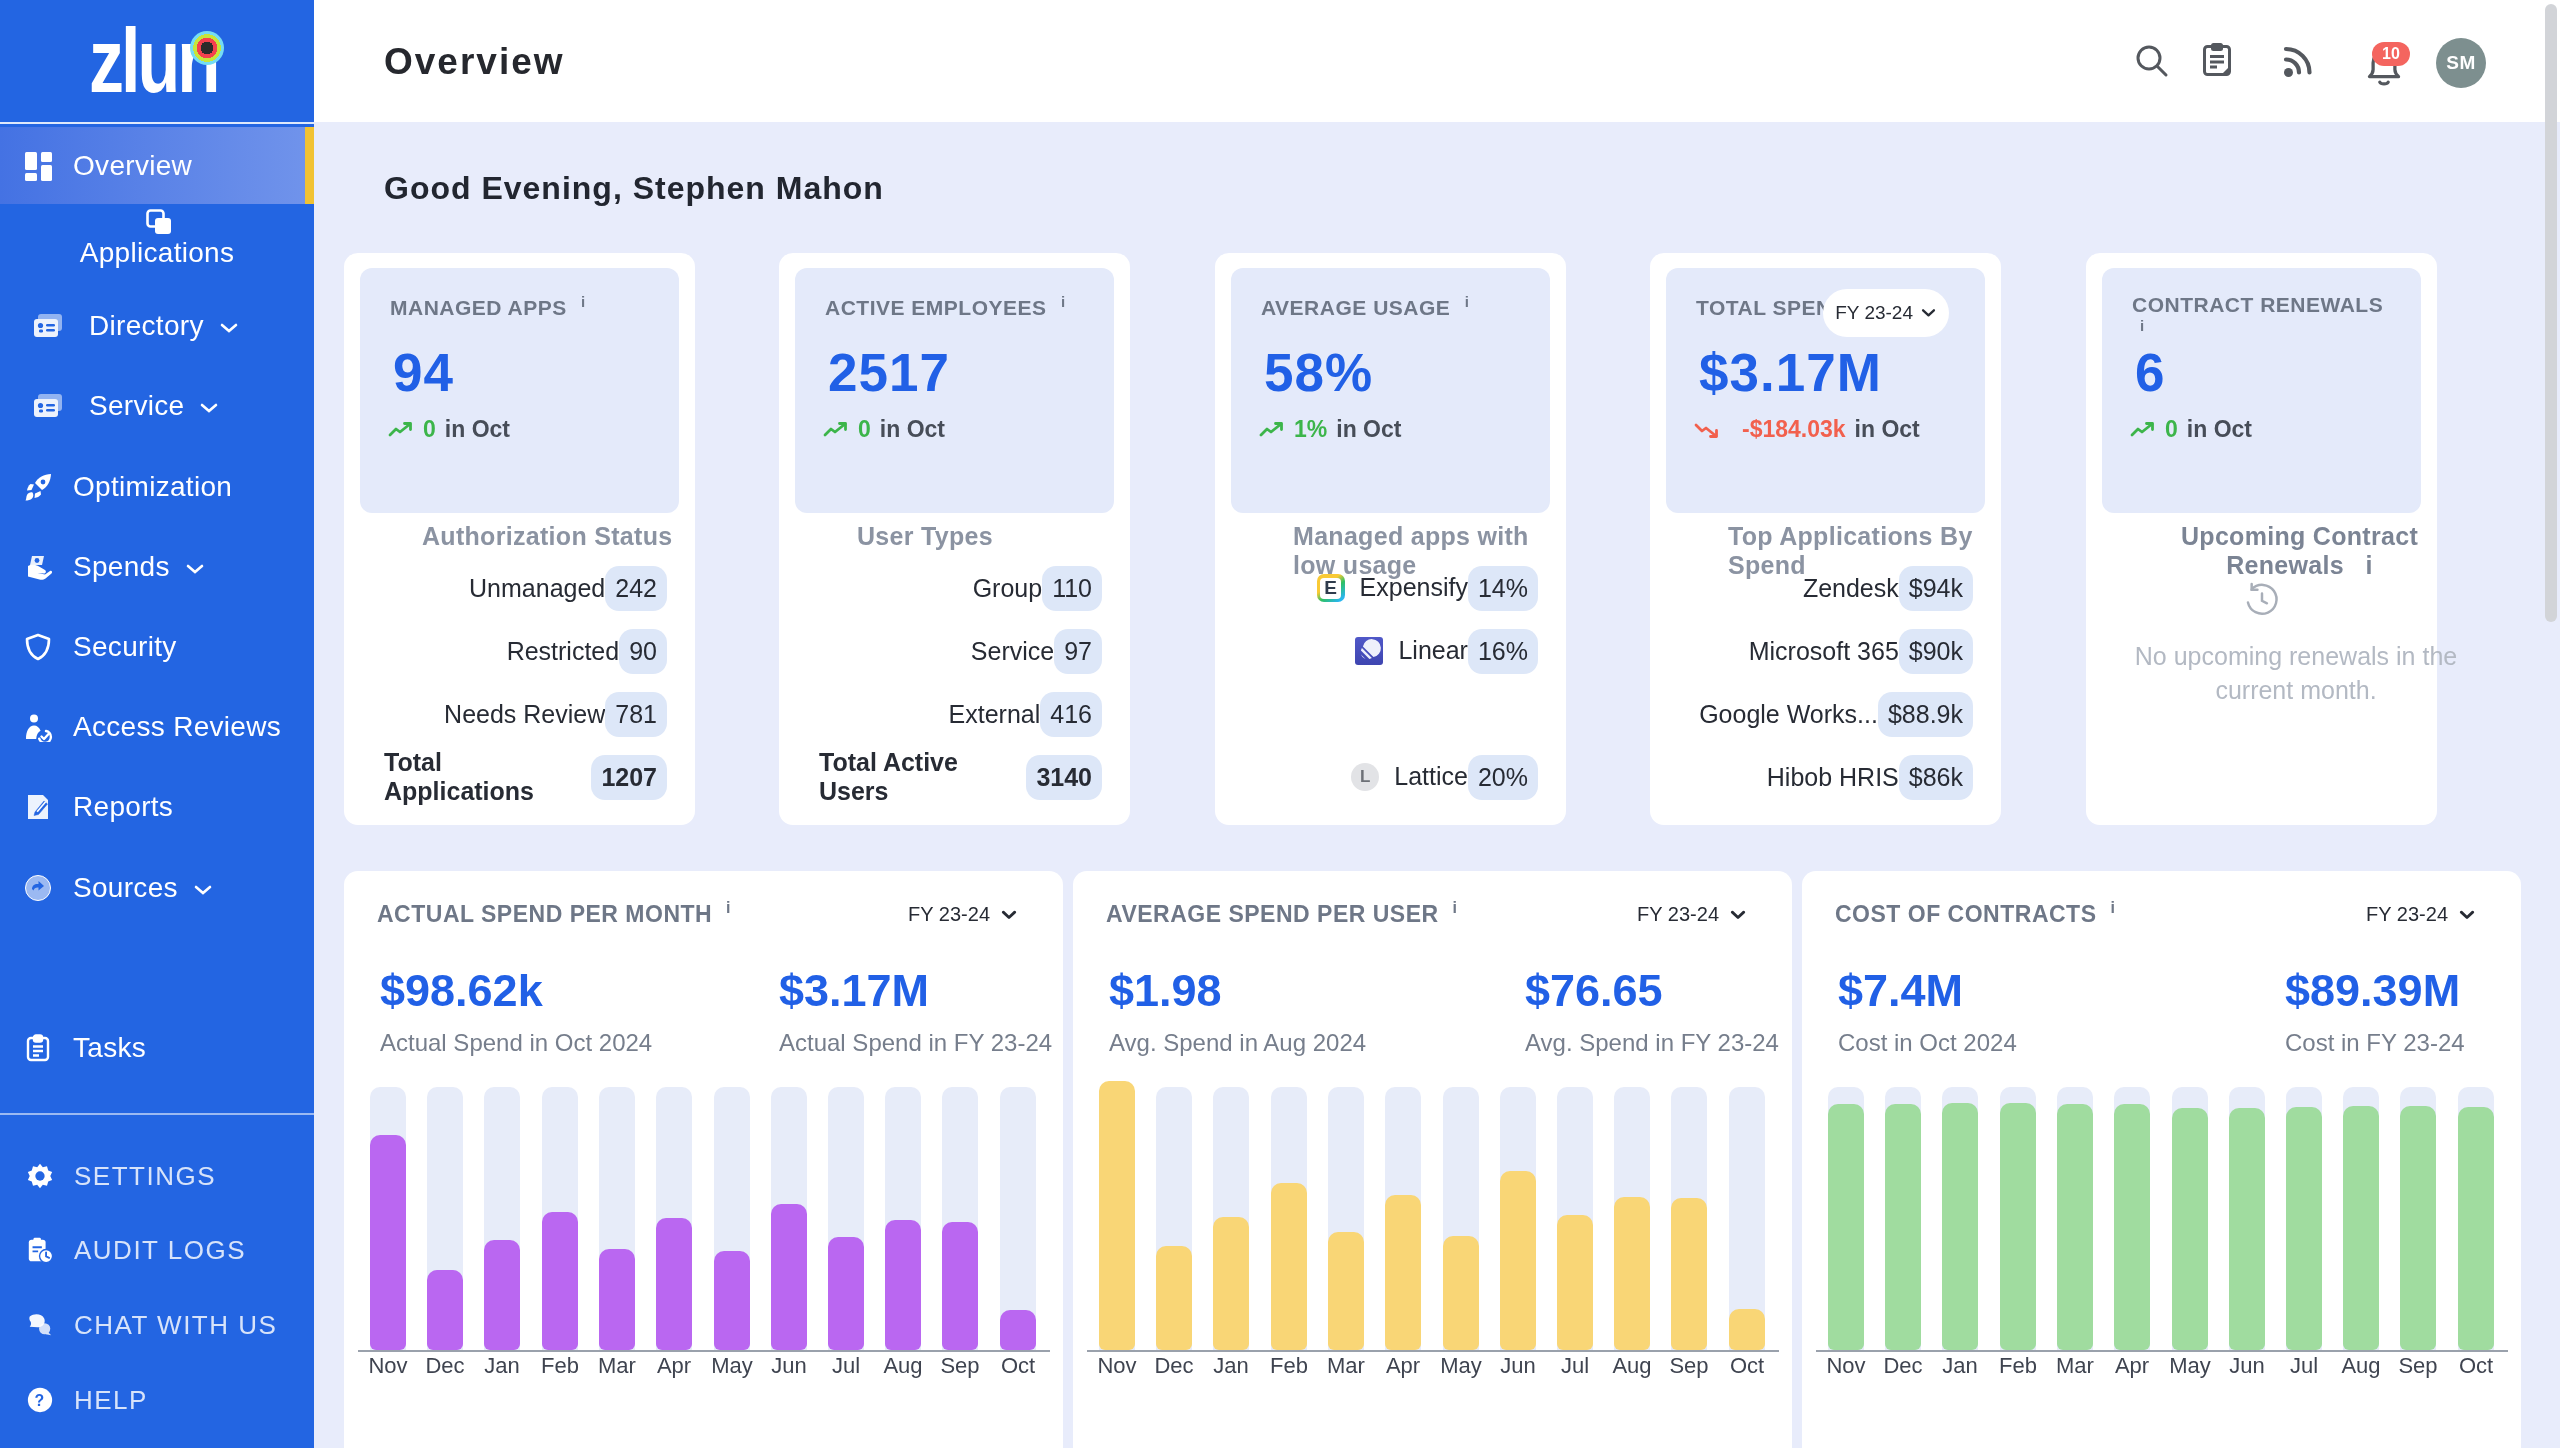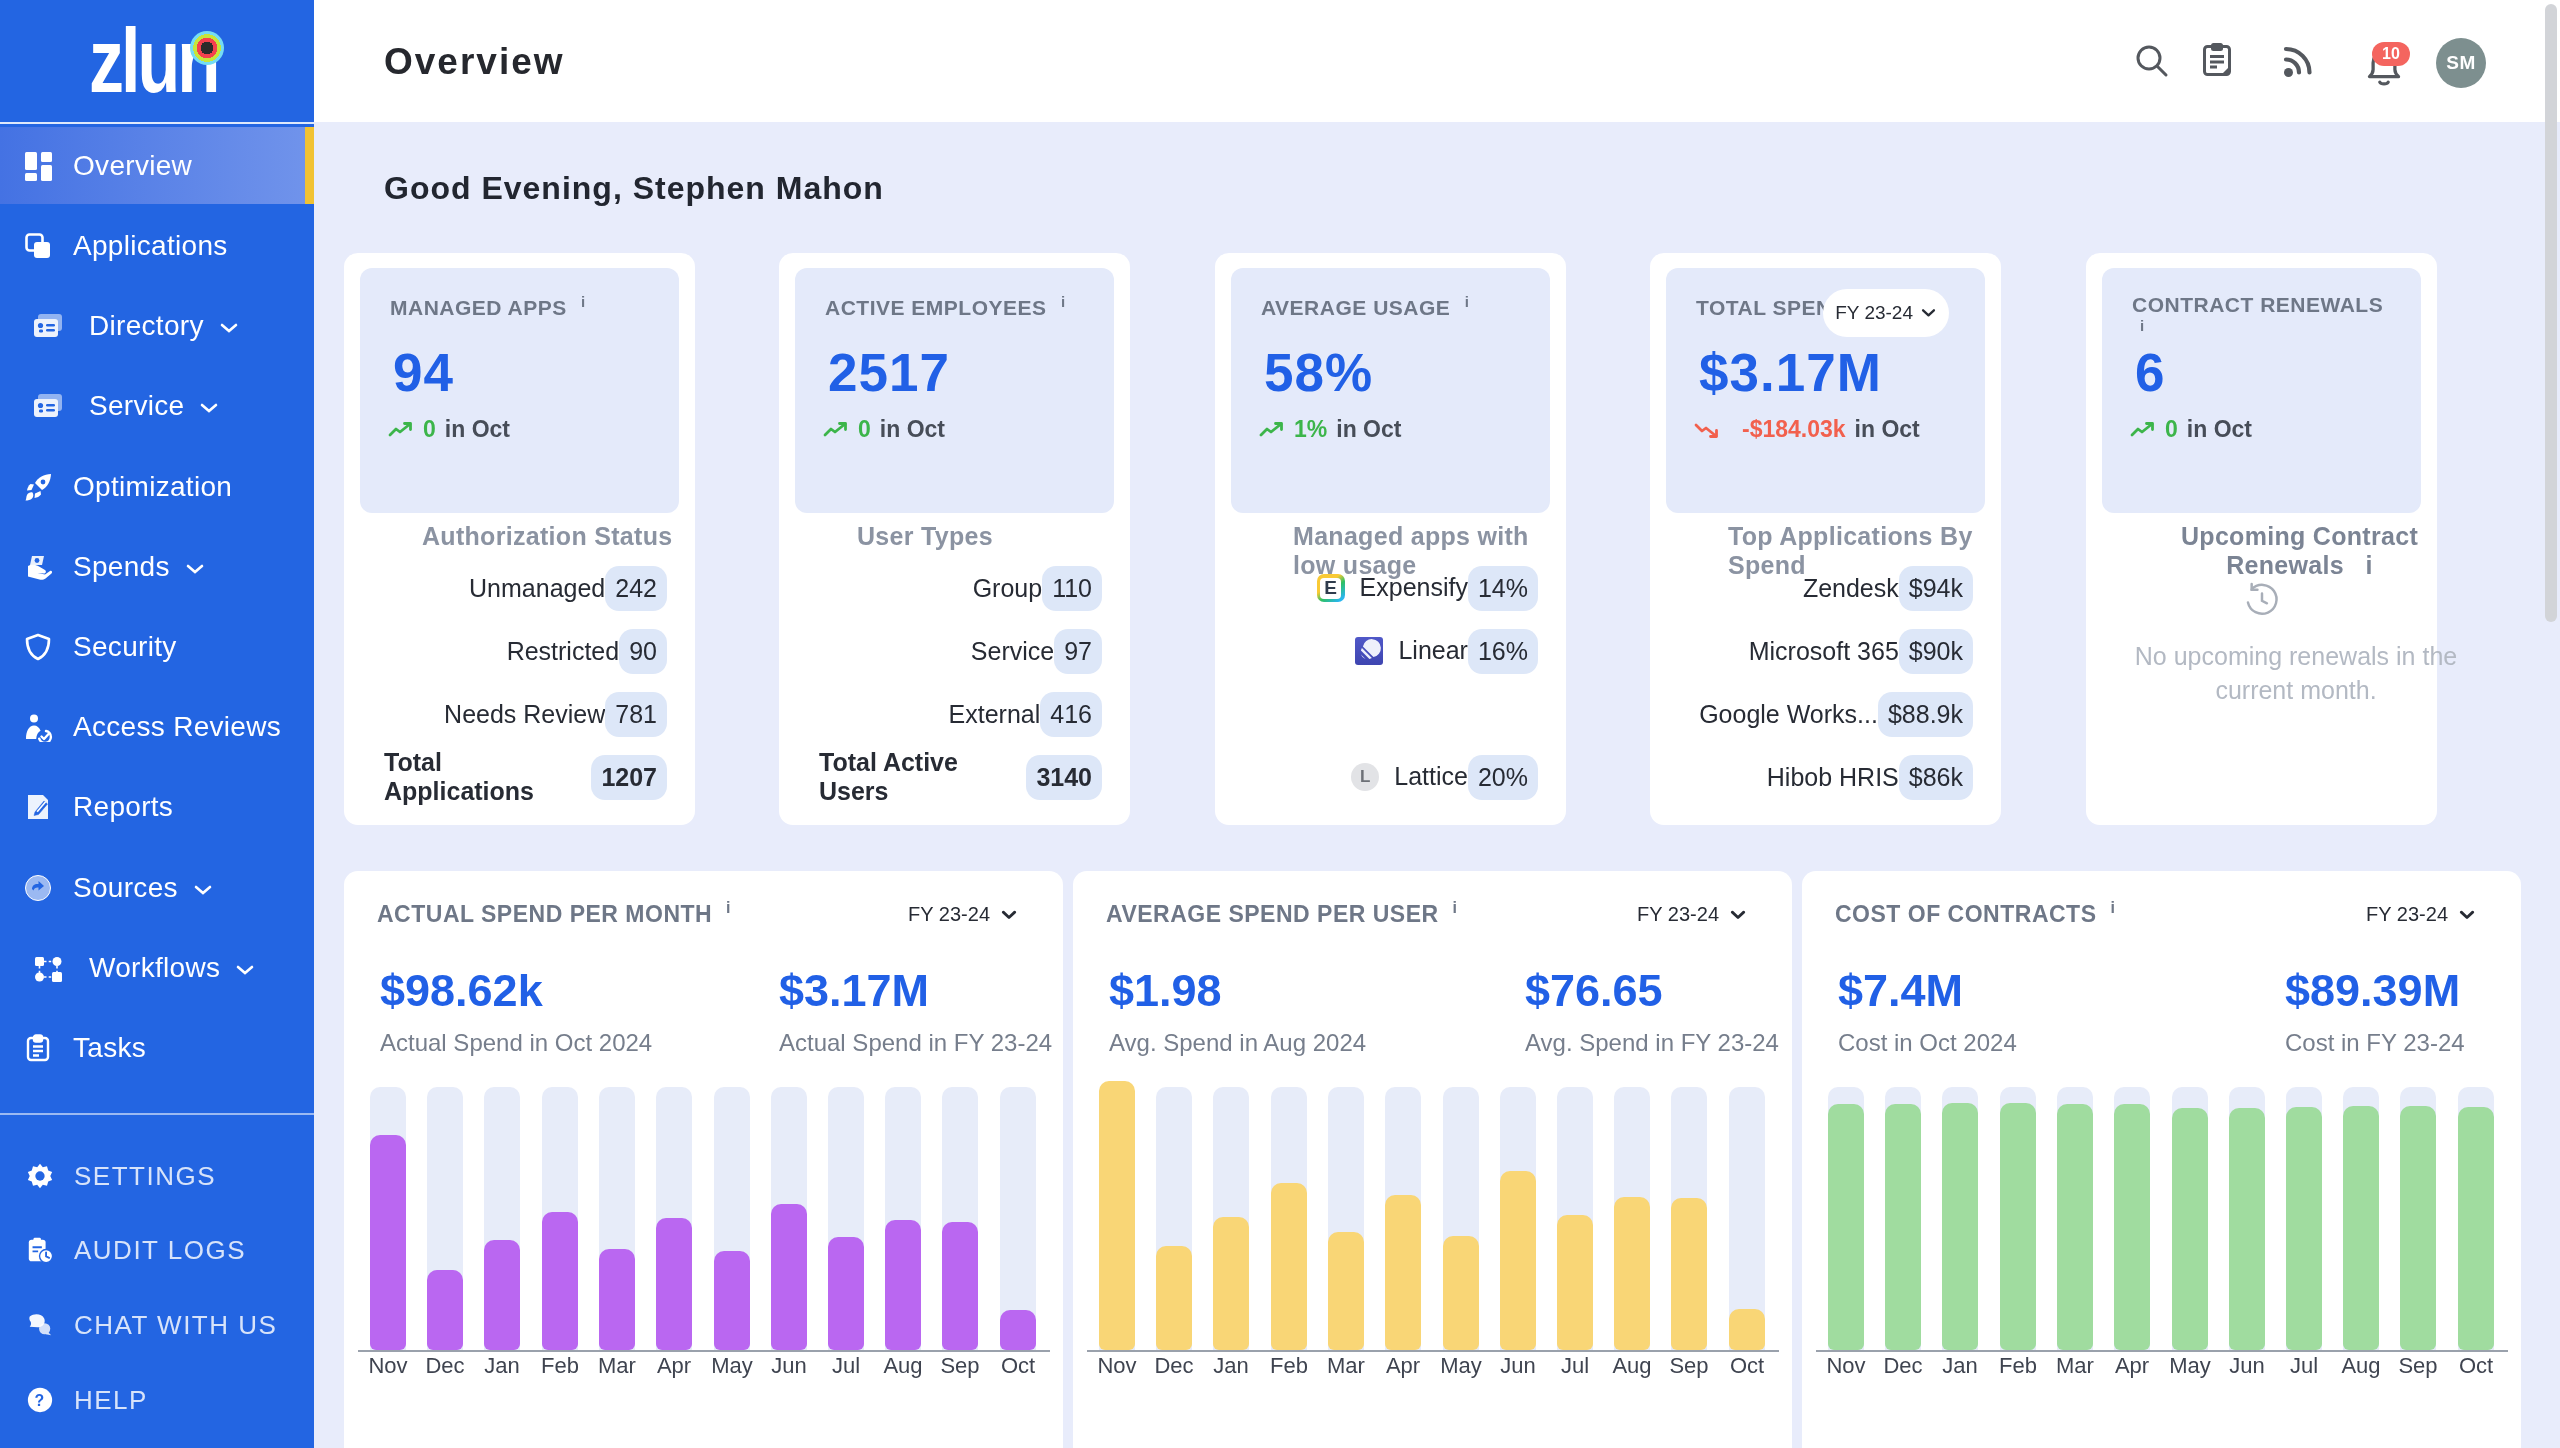--- a/index.html
+++ b/index.html
@@ -71,21 +71,21 @@
   <div id="sb-divider2"></div>
   <div class="nav active" style="top:127px;">
     <svg class="ic" viewBox="0 0 30 30" fill="#fff">
         <rect x="2" y="1" width="12" height="18" rx="1.5"></rect>
         <rect x="18" y="1" width="11" height="10" rx="1.5"></rect>
         <rect x="2" y="22" width="12" height="8" rx="1.5"></rect>
         <rect x="18" y="14" width="11" height="16" rx="1.5"></rect>
       </svg>
     <span>Overview</span>
   </div>
-  <div class="nav" style="top:207px;">
+  <div class="nav" style="top:207px;flex-direction:column;">
     <svg class="ic" viewBox="0 0 30 30" fill="none" stroke="#fff" stroke-width="2.6">
         <rect x="3.5" y="3.5" width="16" height="16" rx="3"></rect>
         <rect x="11" y="11" width="16" height="16" rx="3" fill="#fff" stroke="none"></rect>
       </svg>
     <span>Applications</span>
   </div>
   <div class="nav indent" style="top:287px;">
     <svg class="ic" viewBox="0 0 30 30" fill="#fff" opacity="0.92">
         <rect x="5" y="3" width="24" height="17" rx="3" opacity="0.55"></rect>
         <rect x="1" y="8" width="24" height="18" rx="3"></rect>
@@ -157,33 +157,20 @@
       </svg>
     <span>Reports</span>
   </div>
   <div class="nav" style="top:849px;">
     <svg class="ic" viewBox="0 0 30 30">
         <circle cx="15" cy="15" r="12.5" fill="#fff" opacity="0.55"></circle>
         <circle cx="15" cy="15" r="12.5" fill="none" stroke="#fff" stroke-width="1"></circle>
         <path d="M9 16 C9 12.5 12 10.5 15.5 11 L15.5 8 L21 13 L15.5 17.5 L15.5 14.5 C13 14.2 11 15 10.5 17.5 Z" fill="#2365e2"></path>
       </svg>
     <span>Sources</span>
-    <svg class="cv" width="22" height="14" viewBox="0 0 22 14" fill="none" stroke="#fff" stroke-width="2.6" stroke-linecap="round">
-        <path d="M4 4 L11 10 L18 4"></path>
-      </svg>
-  </div>
-  <div class="nav indent" style="top:929px;">
-    <svg class="ic" viewBox="0 0 30 30" fill="#fff">
-        <rect x="2" y="4" width="9" height="9" rx="1.5"></rect>
-        <circle cx="24" cy="8.5" r="4.5"></circle>
-        <circle cx="6.5" cy="24" r="4.5"></circle>
-        <rect x="19" y="19" width="10" height="10" rx="1.5"></rect>
-        <path d="M6.5 13 L6.5 20 M11 8.5 L19.5 8.5 M24 13 L24 19 M11 24 L19 24" stroke="#fff" stroke-width="1.6" stroke-dasharray="2.5 2.2" fill="none"></path>
-      </svg>
-    <span>Workflows</span>
     <svg class="cv" width="22" height="14" viewBox="0 0 22 14" fill="none" stroke="#fff" stroke-width="2.6" stroke-linecap="round">
         <path d="M4 4 L11 10 L18 4"></path>
       </svg>
   </div>
   <div class="nav" style="top:1009px;">
     <svg class="ic" viewBox="0 0 30 30" fill="none" stroke="#fff" stroke-width="2.4">
         <rect x="5" y="5" width="20" height="22" rx="3"></rect>
         <rect x="11" y="2.5" width="8" height="6" rx="2" fill="#fff"></rect>
         <path d="M10 13.5 L20 13.5 M10 18 L20 18 M10 22.5 L16 22.5"></path>
       </svg>

